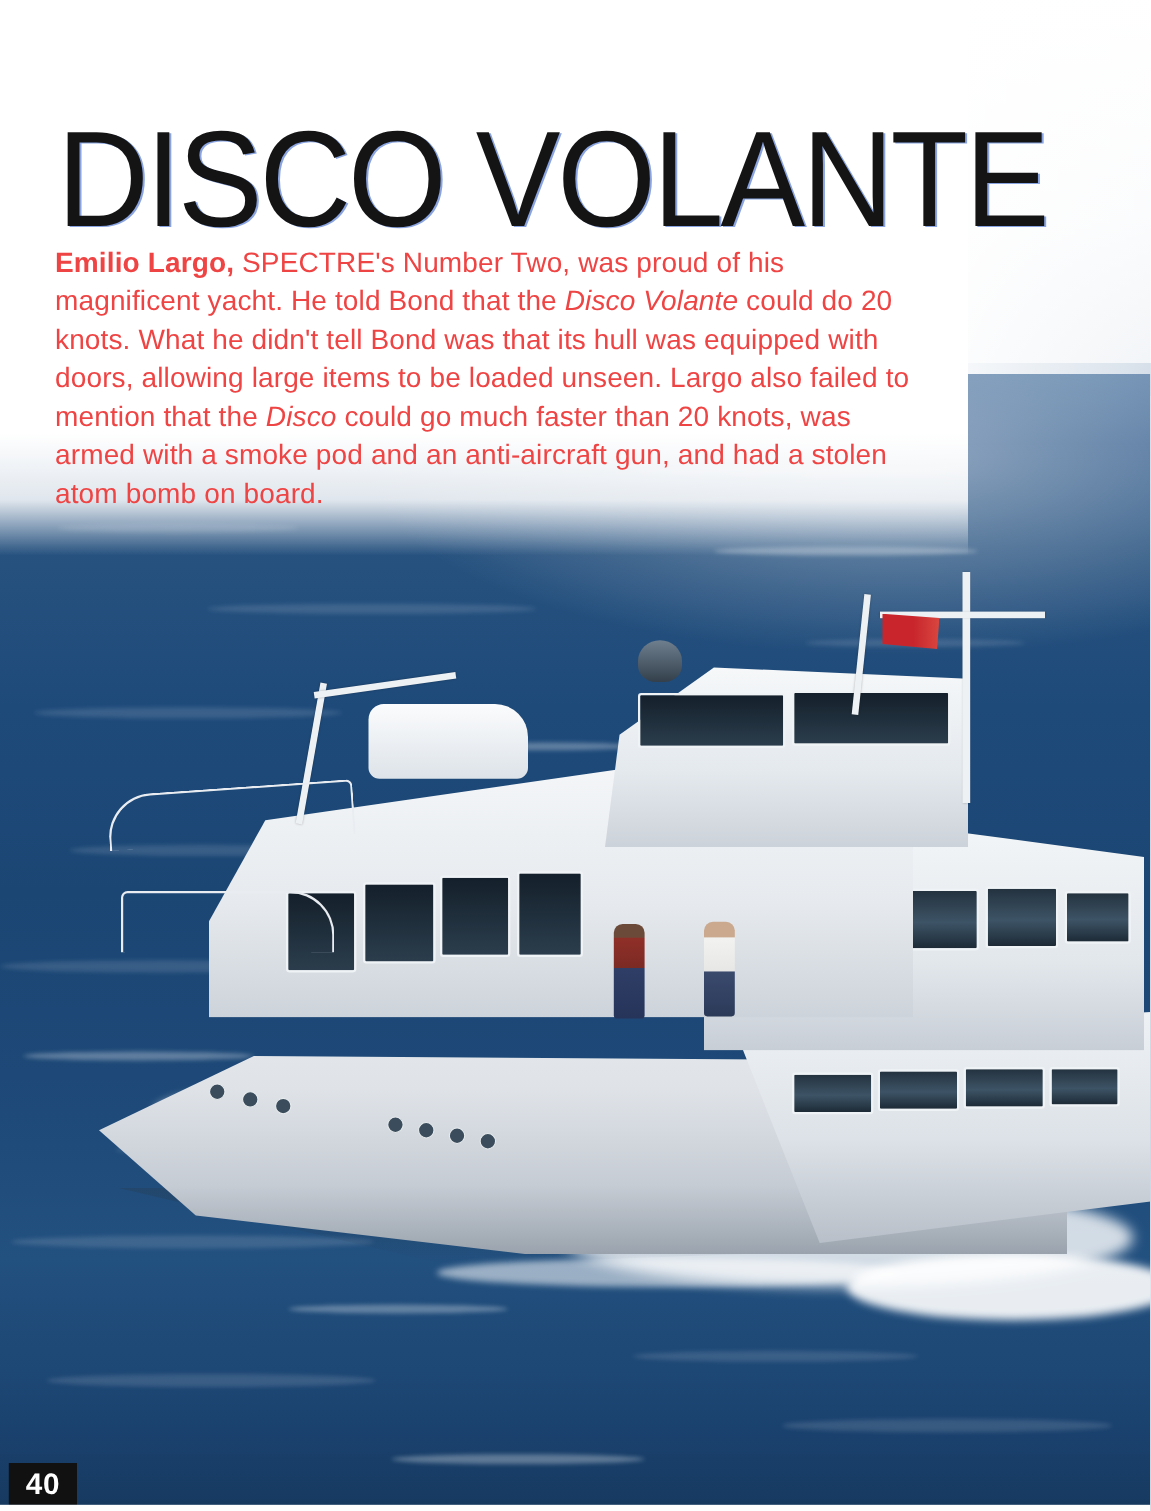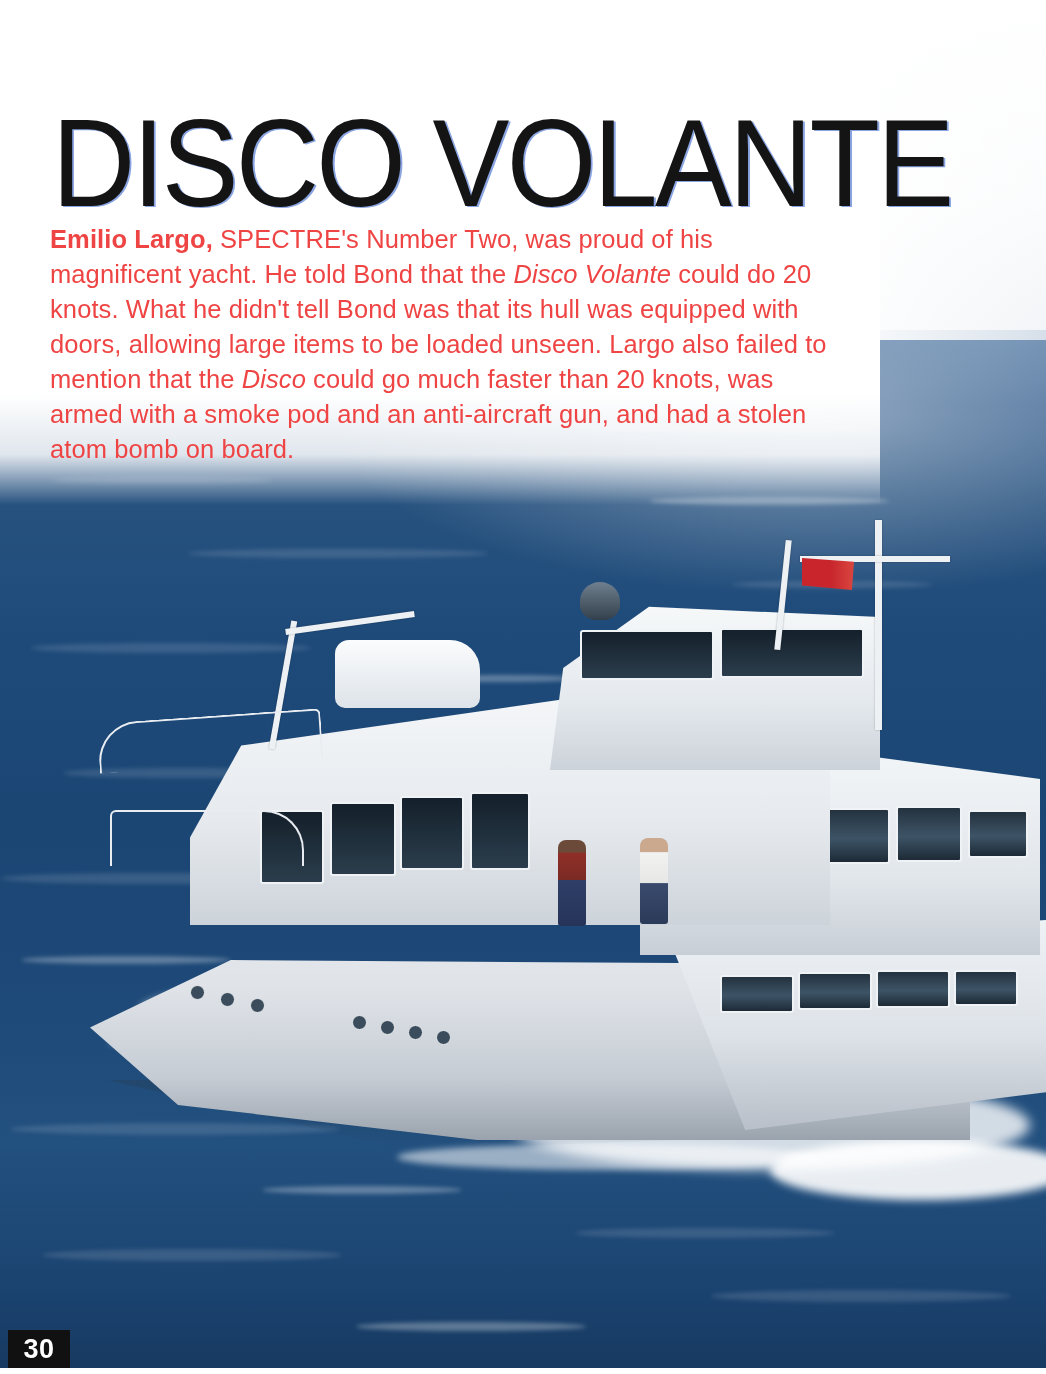--- a/index.html
+++ b/index.html
@@ -378,16 +378,16 @@
     <div class="text-wash2"></div>
   </div>
 
   <h1 class="headline">
     <span class="chroma">DISCO VOLANTE</span>
     <span>DISCO VOLANTE</span>
   </h1>
 
   <p class="bodycopy"><b>Emilio Largo,</b><span> SPECTRE's Number Two, was proud of his magnificent yacht. He told Bond that the </span><i>Disco Volante</i><span> could do 20 knots. What he didn't tell Bond was that its hull was equipped with doors, allowing large items to be loaded unseen. Largo also failed to mention that the </span><i>Disco</i><span> could go much faster than 20 knots, was armed with a smoke pod and an anti-aircraft gun, and had a stolen atom bomb on board.</span></p>
 
-  <div class="folio">30</div>
+  <div class="folio">40</div>
   <div class="bottom-edge"></div>
 
 </div>
 
 </body></html>

